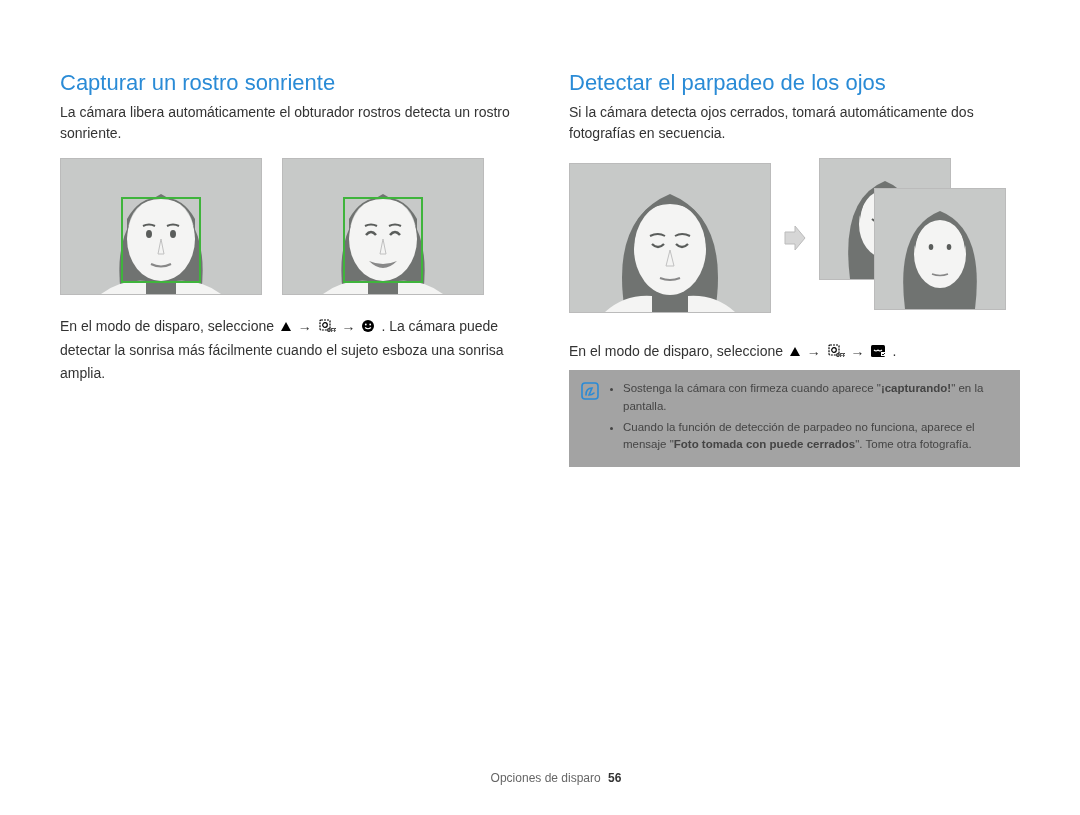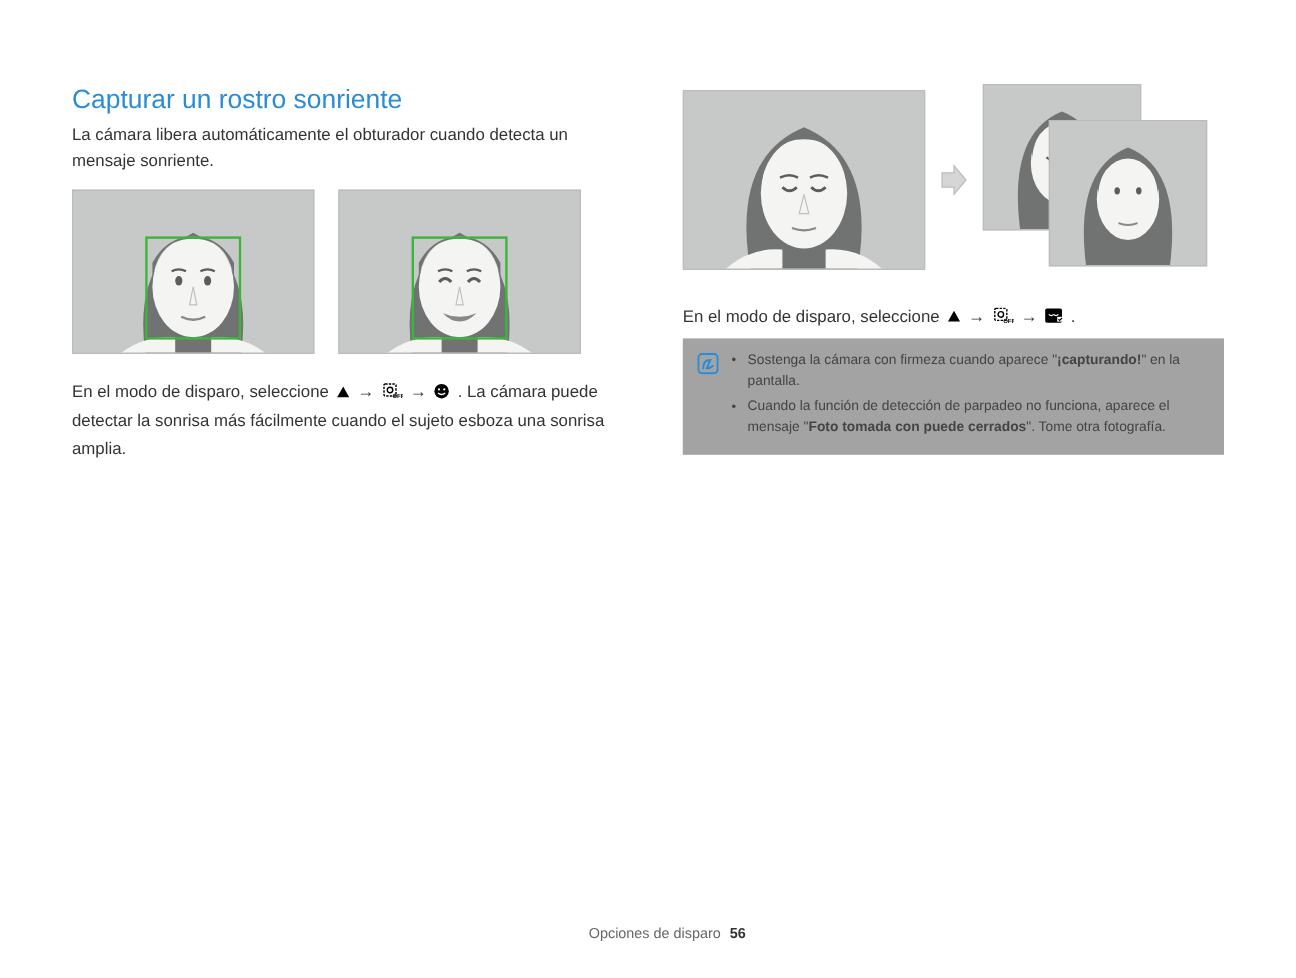--- a/index.html
+++ b/index.html
@@ -145,21 +145,21 @@
 </head>
 <body>
 
 <div class="page">
 
 
   <div class="columns">
 
     <div class="col">
       <h2>Capturar un rostro sonriente</h2>
-      <p class="lead">La cámara libera automáticamente el obturador cuando detecta un mensaje sonriente.</p>
+      <p class="lead">La cámara libera automáticamente el obturador rostros detecta un rostro sonriente.</p>
 
       <div class="thumbs">
         <div class="thumb">
           <svg viewBox="0 0 200 135">
             <rect width="200" height="135" fill="#c7c9c8"></rect>
 
             <path d="M60 135 Q50 60 100 35 Q150 60 140 135 Z" fill="#707371"></path>
 
             <ellipse cx="100" cy="80" rx="34" ry="42" fill="#f4f4f3"></ellipse>
             <path d="M66 75 Q70 40 100 40 Q130 40 134 75 L134 60 Q122 38 100 38 Q78 38 66 60 Z" fill="#707371"></path>
@@ -223,20 +223,22 @@
               <circle cx="4.8" cy="5.5" r="0.9" fill="#fff"></circle>
               <circle cx="9.2" cy="5.5" r="0.9" fill="#fff"></circle>
               <path d="M4 8.5 Q7 11 10 8.5" stroke="#fff" stroke-width="1.2" fill="none"></path>
             </svg>
         </span>
         <span>. La cámara puede detectar la sonrisa más fácilmente cuando el sujeto esboza una sonrisa amplia.</span>
       </p>
     </div>
 
     <div class="col">
+      <h2>Detectar el parpadeo de los ojos</h2>
+      <p class="lead">Si la cámara detecta ojos cerrados, tomará automáticamente dos fotografías en secuencia.</p>
 
       <div class="blink-row">
         <div class="blink-main">
           <svg viewBox="0 0 200 148">
             <rect width="200" height="148" fill="#c7c9c8"></rect>
             <path d="M55 148 Q40 55 100 30 Q160 55 145 148 Z" fill="#707371"></path>
             <ellipse cx="100" cy="85" rx="36" ry="46" fill="#f4f4f3"></ellipse>
             <path d="M64 80 Q68 40 100 40 Q132 40 136 80 L136 62 Q122 36 100 36 Q78 36 64 62 Z" fill="#707371"></path>
 
             <path d="M82 80 Q88 86 94 80" stroke="#5a5d5b" stroke-width="2.3" fill="none"></path>

